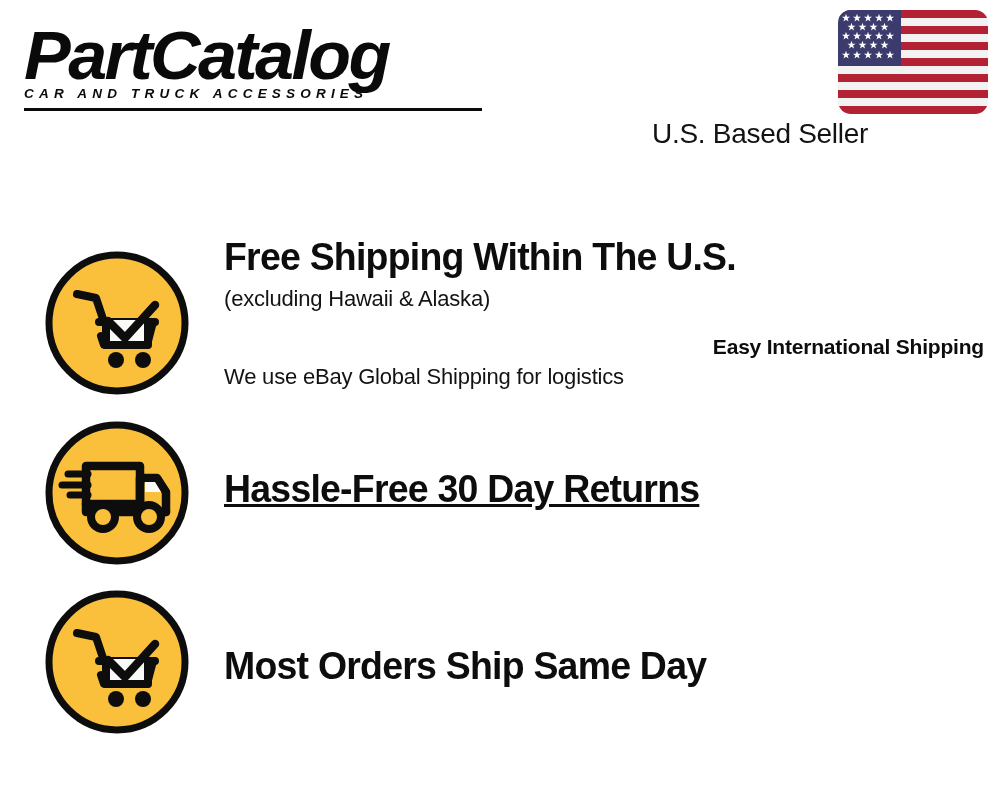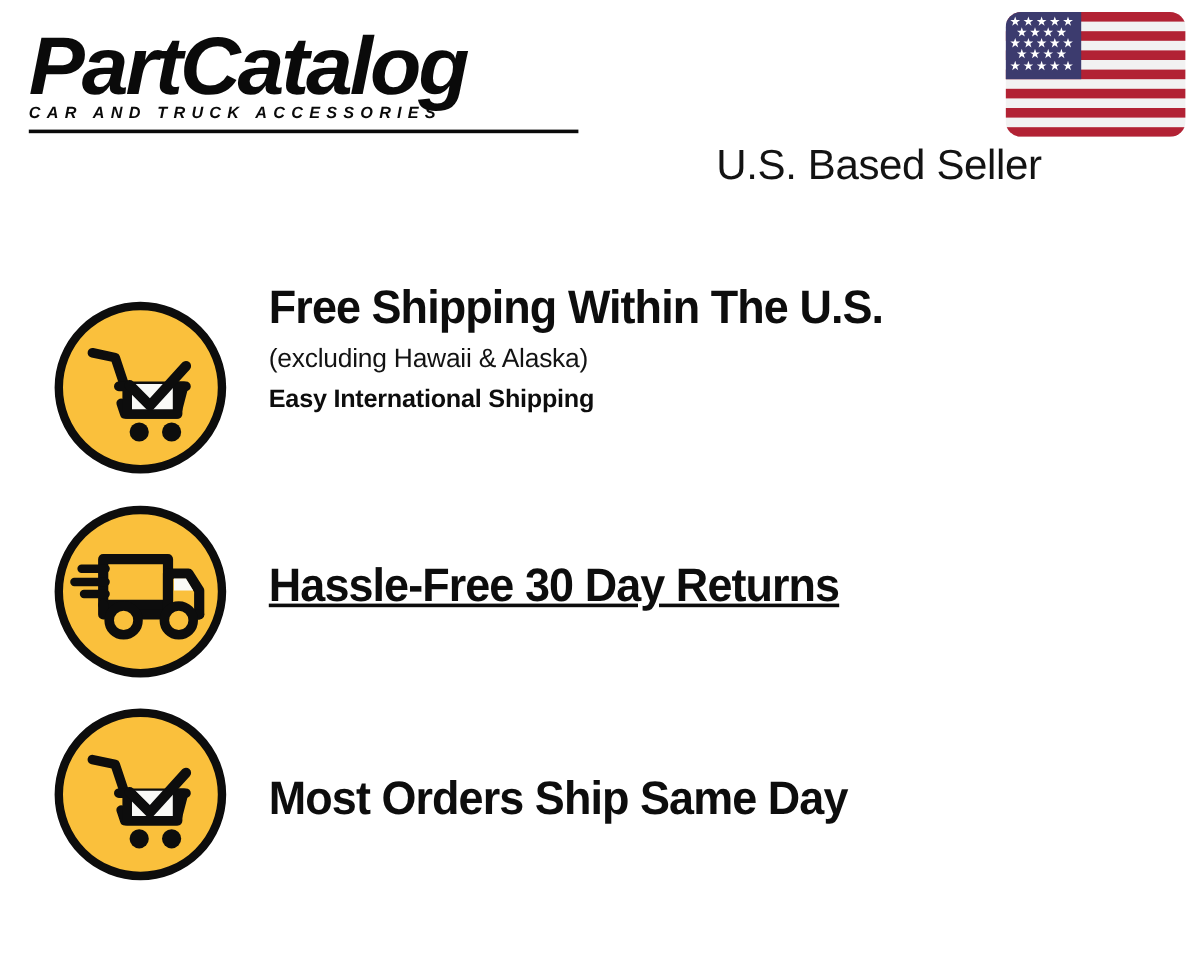--- a/index.html
+++ b/index.html
@@ -68,21 +68,21 @@
     top: 10px;
     width: 150px;
     height: 104px;
   }
   #us-flag-badge svg { display: block; }
 
   #seller-label {
     position: absolute;
     right: 12px;
     top: 118px;
-    font-size: 35px;
+    font-size: 28px;
     font-weight: normal;
     letter-spacing: -0.3px;
     color: #131313;
     white-space: nowrap;
     text-align: left;
   }
 
   
   #features {
     position: absolute;
@@ -132,21 +132,21 @@
     line-height: 30px;
     letter-spacing: -0.2px;
     color: #0d0d0d;
     white-space: nowrap;
   }
 
   #row-shipping { top: 0px; }
   #row-shipping .feature-icon { top: 18px; }
   #row-shipping .feature-text { top: 2px; }
   #row-shipping .headline { margin-bottom: 4px; }
-  #row-shipping .subline-bold { margin-top: 4px; }
+  #row-shipping .subline-bold { margin-top: 18px; text-align: right; }
 
   #row-returns { top: 172px; }
   #row-returns .feature-icon { top: 16px; }
   #row-returns .feature-text { top: 62px; text-decoration: underline; }
 
   #row-sameday { top: 345px; }
   #row-sameday .feature-icon { top: 12px; }
   #row-sameday .feature-text { top: 66px; }
 </style>
 </head>
@@ -227,20 +227,21 @@
         <path d="M55 72 L62 72 L62 95 L104 95 L104 72 L111 72" fill="none" stroke="#0D0D0D" stroke-width="8" stroke-linecap="round" stroke-linejoin="round"></path>
         <path d="M64 71 L81 88 L111 55" fill="none" stroke="#0D0D0D" stroke-width="8.5" stroke-linecap="round" stroke-linejoin="round"></path>
         <circle cx="72" cy="110" r="8" fill="#0D0D0D"></circle>
         <circle cx="99" cy="110" r="8" fill="#0D0D0D"></circle>
       </svg>
     </div>
     <div class="feature-text">
       <div class="headline">Free Shipping Within The U.S.</div>
       <div class="subline">(excluding Hawaii &amp; Alaska)</div>
       <div class="subline-bold">Easy International Shipping</div>
+      <div class="subline">We use eBay Global Shipping for logistics</div>
     </div>
   </div>
 
   <div class="feature-row" id="row-returns">
     <div class="feature-icon">
       <svg width="146" height="146" viewBox="0 0 146 146" xmlns="http://www.w3.org/2000/svg">
         <circle cx="73" cy="73" r="68" fill="#FAC03C" stroke="#0D0D0D" stroke-width="7"></circle>
         <rect x="42" y="46" width="54" height="38" fill="none" stroke="#0D0D0D" stroke-width="8.5" stroke-linejoin="round"></rect>
         <path d="M96 58 L113 58 L122 72 L122 92 L96 92 Z" fill="none" stroke="#0D0D0D" stroke-width="8.5" stroke-linejoin="round"></path>
         <path d="M101 62 L111 62 L117 72 L101 72 Z" fill="#FAFAF7"></path>

